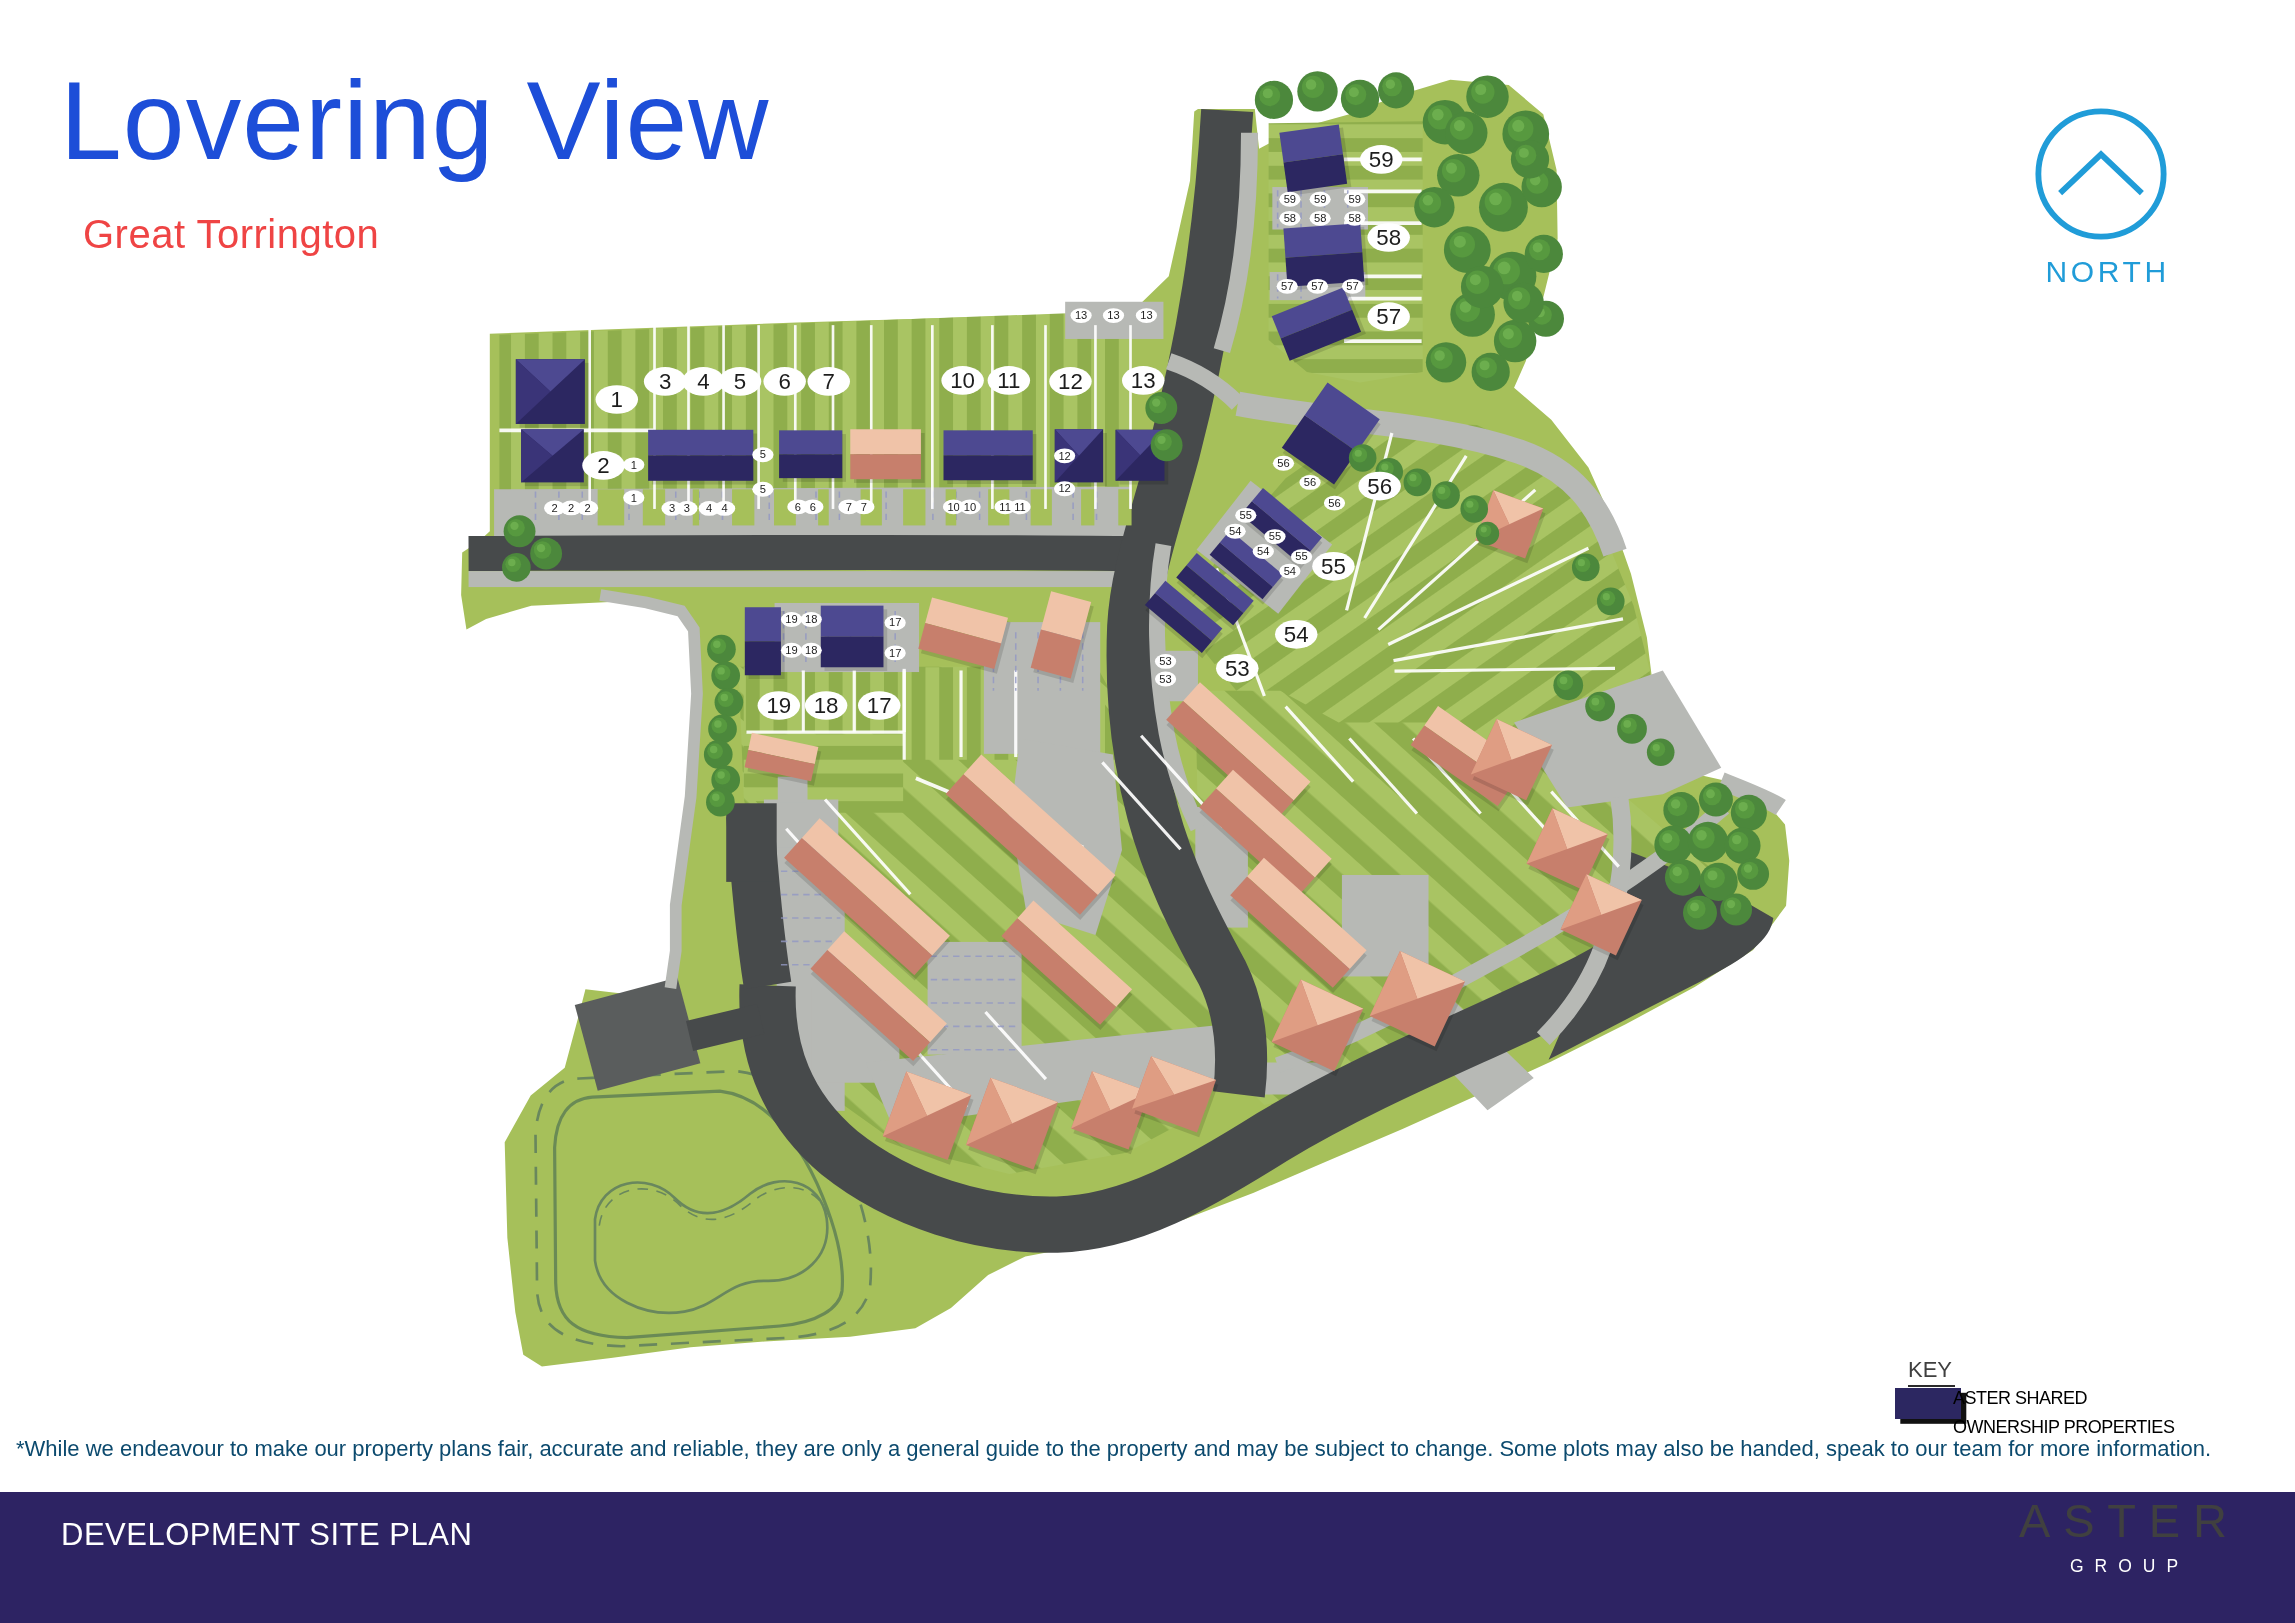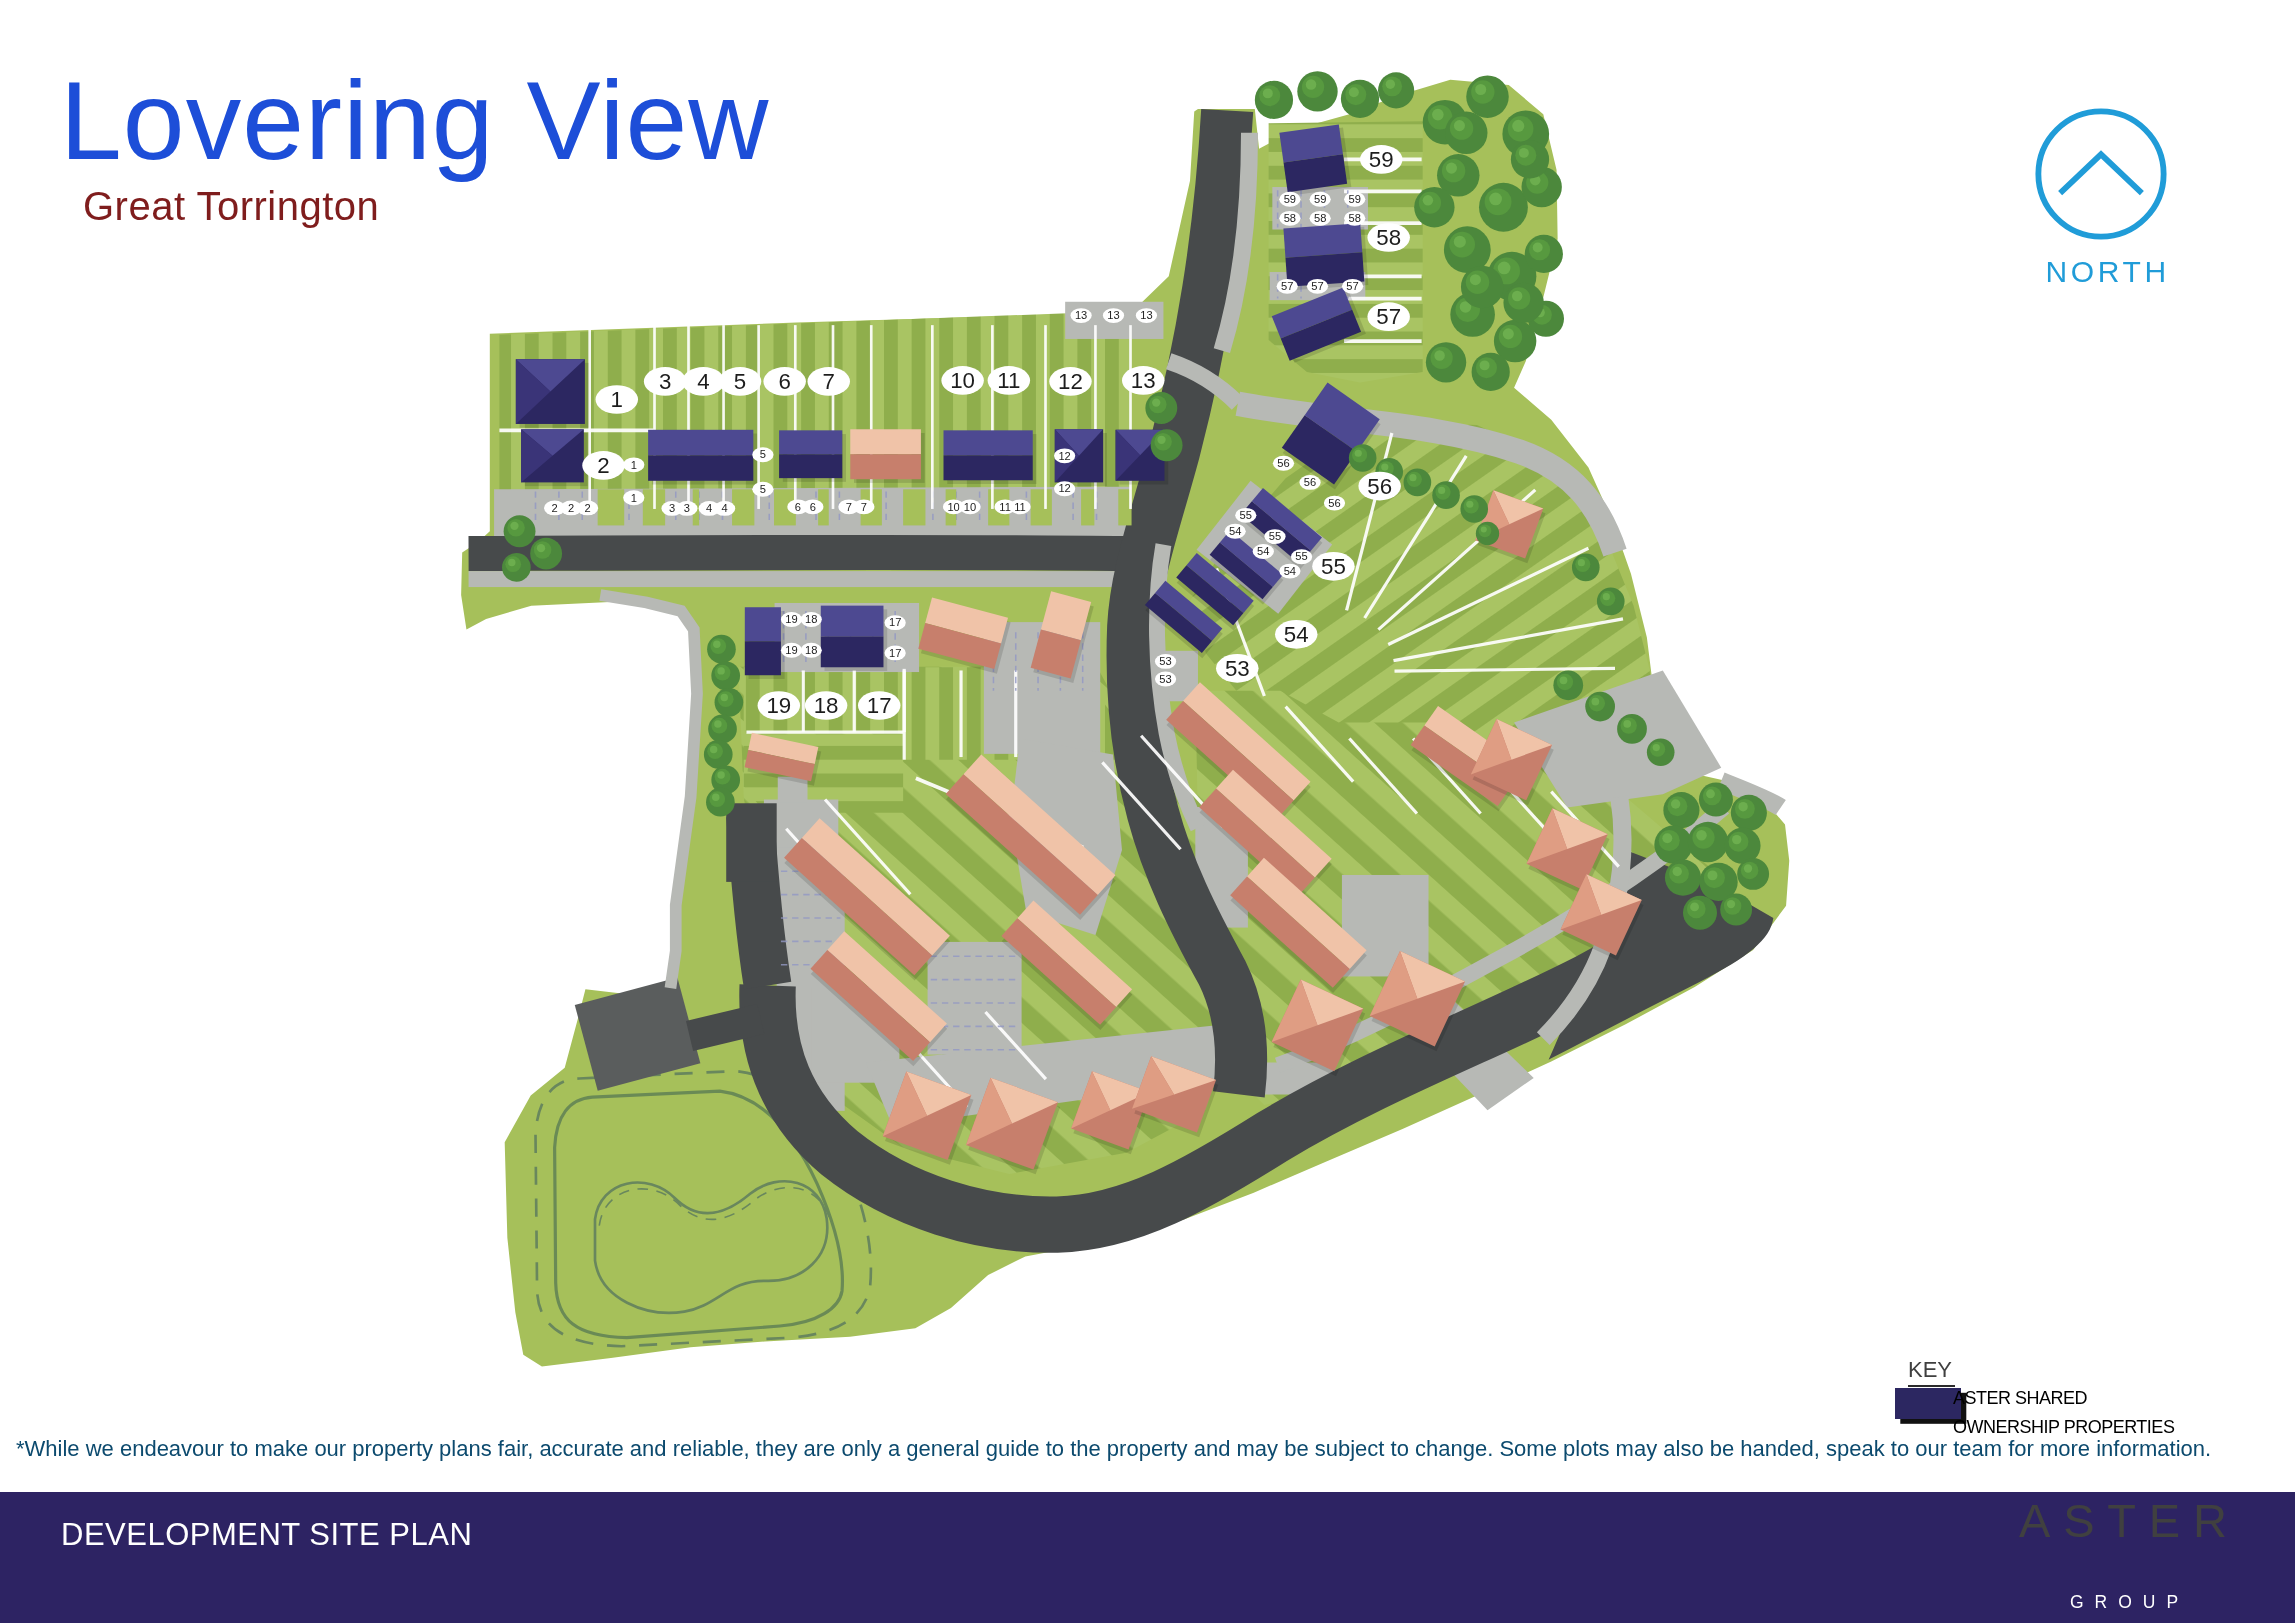--- a/index.html
+++ b/index.html
@@ -708,30 +708,30 @@
 <ellipse cx="1490" cy="1224" rx="20" ry="14" fill="#ffffff"></ellipse>
     <text x="1490" y="1231" font-size="21" text-anchor="middle" fill="#1d1d1d" font-family="Liberation Sans, sans-serif">19</text>
 <ellipse cx="1527" cy="1224" rx="20" ry="14" fill="#ffffff"></ellipse>
     <text x="1527" y="1231" font-size="21" text-anchor="middle" fill="#1d1d1d" font-family="Liberation Sans, sans-serif">18</text>
 <ellipse cx="1685" cy="1172" rx="20" ry="14" fill="#ffffff"></ellipse>
     <text x="1685" y="1179" font-size="21" text-anchor="middle" fill="#1d1d1d" font-family="Liberation Sans, sans-serif">17</text>
 <ellipse cx="1685" cy="1229" rx="20" ry="14" fill="#ffffff"></ellipse>
     <text x="1685" y="1236" font-size="21" text-anchor="middle" fill="#1d1d1d" font-family="Liberation Sans, sans-serif">17</text>
 </svg>
 <div class="abs" style="left:60px;top:57px;font-size:111px;font-weight:300;color:#1d4ed8;letter-spacing:1.1px;">Lovering View</div>
-<div class="abs" style="left:83px;top:184px;font-size:40px;font-weight:400;color:#7f1d1d;letter-spacing:0.5px;">Great Torrington</div>
+<div class="abs" style="left:83px;top:212px;font-size:40px;font-weight:400;color:#ef4444;letter-spacing:0.5px;">Great Torrington</div>
 
 <svg class="abs" style="left:2032px;top:105px" width="138" height="138" viewBox="0 0 260 260">
 <circle cx="130" cy="130" r="118" fill="none" stroke="#209cd8" stroke-width="11"></circle>
 <path d="M53,166 L130,93 L207,166" fill="none" stroke="#209cd8" stroke-width="11" stroke-linecap="butt"></path>
 </svg>
 <div class="abs" style="left:2032px;top:255px;width:138px;text-align:right;font-size:30px;color:#209cd8;letter-spacing:3.7px;">NORTH</div>
 
 <div class="abs" style="left:1908px;top:1358px;font-size:22px;line-height:24.4px;color:#404040;border-bottom:2.1px solid #2b2b2b;padding:0 3.2px 2.1px 0;display:inline-block;">KEY</div>
 <div class="abs" style="left:1895px;top:1388px;width:66px;height:31px;background:#2c2761;box-shadow:5.3px 4.8px 0 #111;"></div>
 <div class="abs" style="left:1953px;top:1384px;font-size:18px;color:#000000;line-height:29px;white-space:nowrap;letter-spacing:-0.5px;">ASTER SHARED<br>OWNERSHIP PROPERTIES</div>
 
 <div class="abs" style="left:16px;top:1436px;font-size:22px;color:#0c4a6e;white-space:nowrap;letter-spacing:0px;">*While we endeavour to make our property plans fair, accurate and reliable, they are only a general guide to the property and may be subject to change. Some plots may also be handed, speak to our team for more information.</div>
 
 <div class="abs" style="left:0;top:1492px;width:2295px;height:132px;background:#2d2363;"></div>
 <div class="abs" style="left:61px;top:1517px;font-size:31px;font-weight:400;color:#fff;letter-spacing:0.5px;white-space:nowrap;">DEVELOPMENT SITE PLAN</div>
 <div class="abs" style="left:2019px;top:1493px;font-size:47px;font-weight:400;color:#404040;letter-spacing:12.8px;white-space:nowrap;">ASTER</div>
-<div class="abs" style="left:2070px;top:1556px;font-size:17.5px;color:#fff;letter-spacing:11px;white-space:nowrap;margin-top:36px;">GROUP</div>
+<div class="abs" style="left:2070px;top:1556px;font-size:17.5px;color:#fff;letter-spacing:11px;white-space:nowrap;">GROUP</div>
 
 </body></html>

